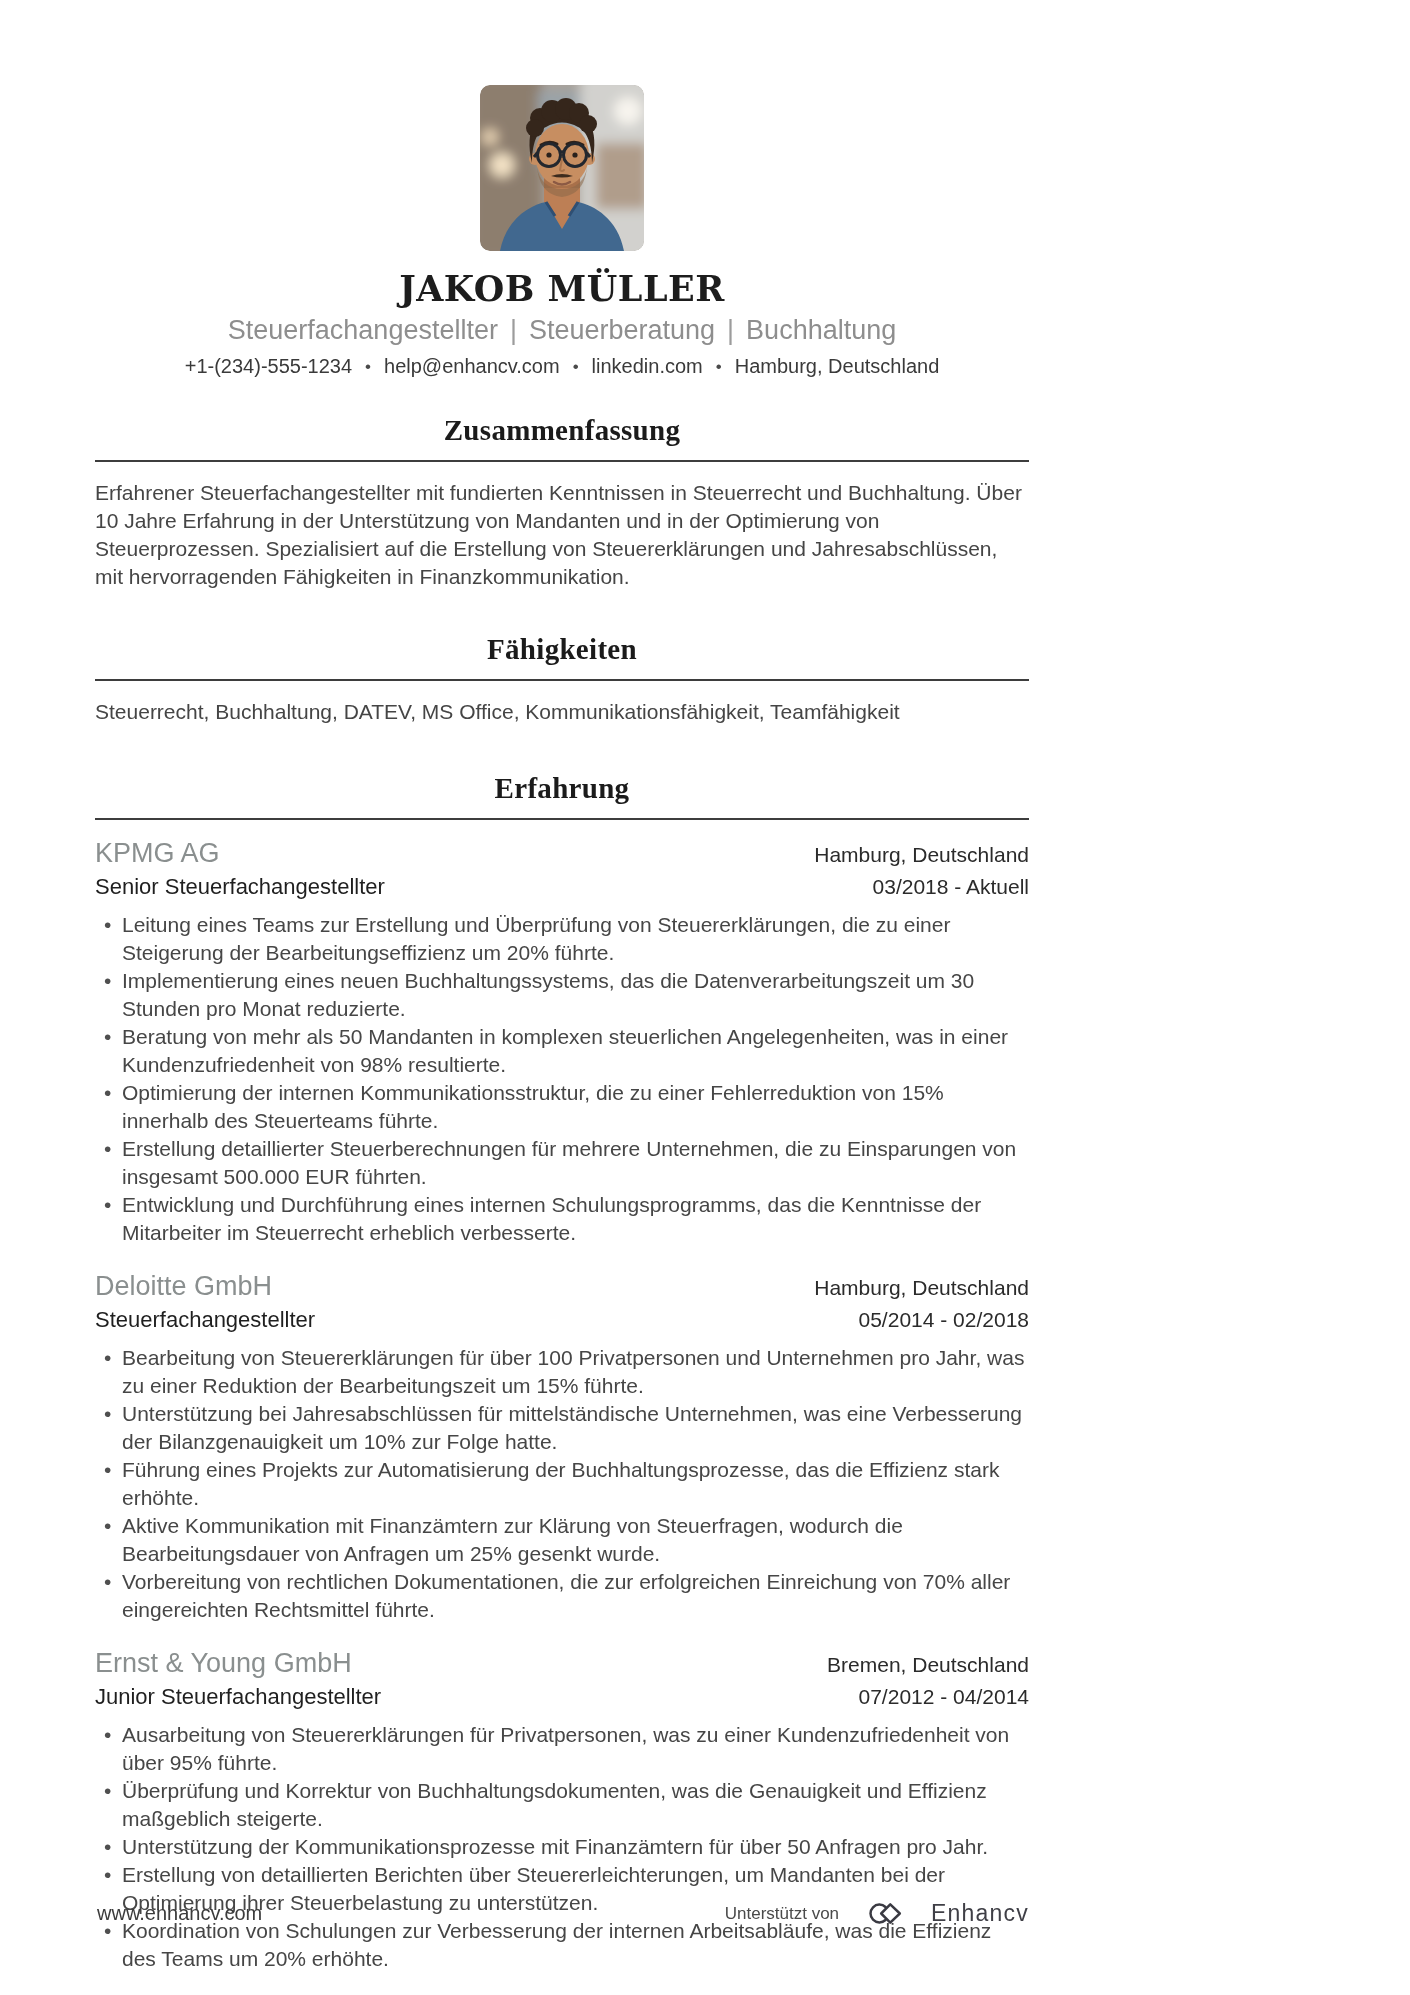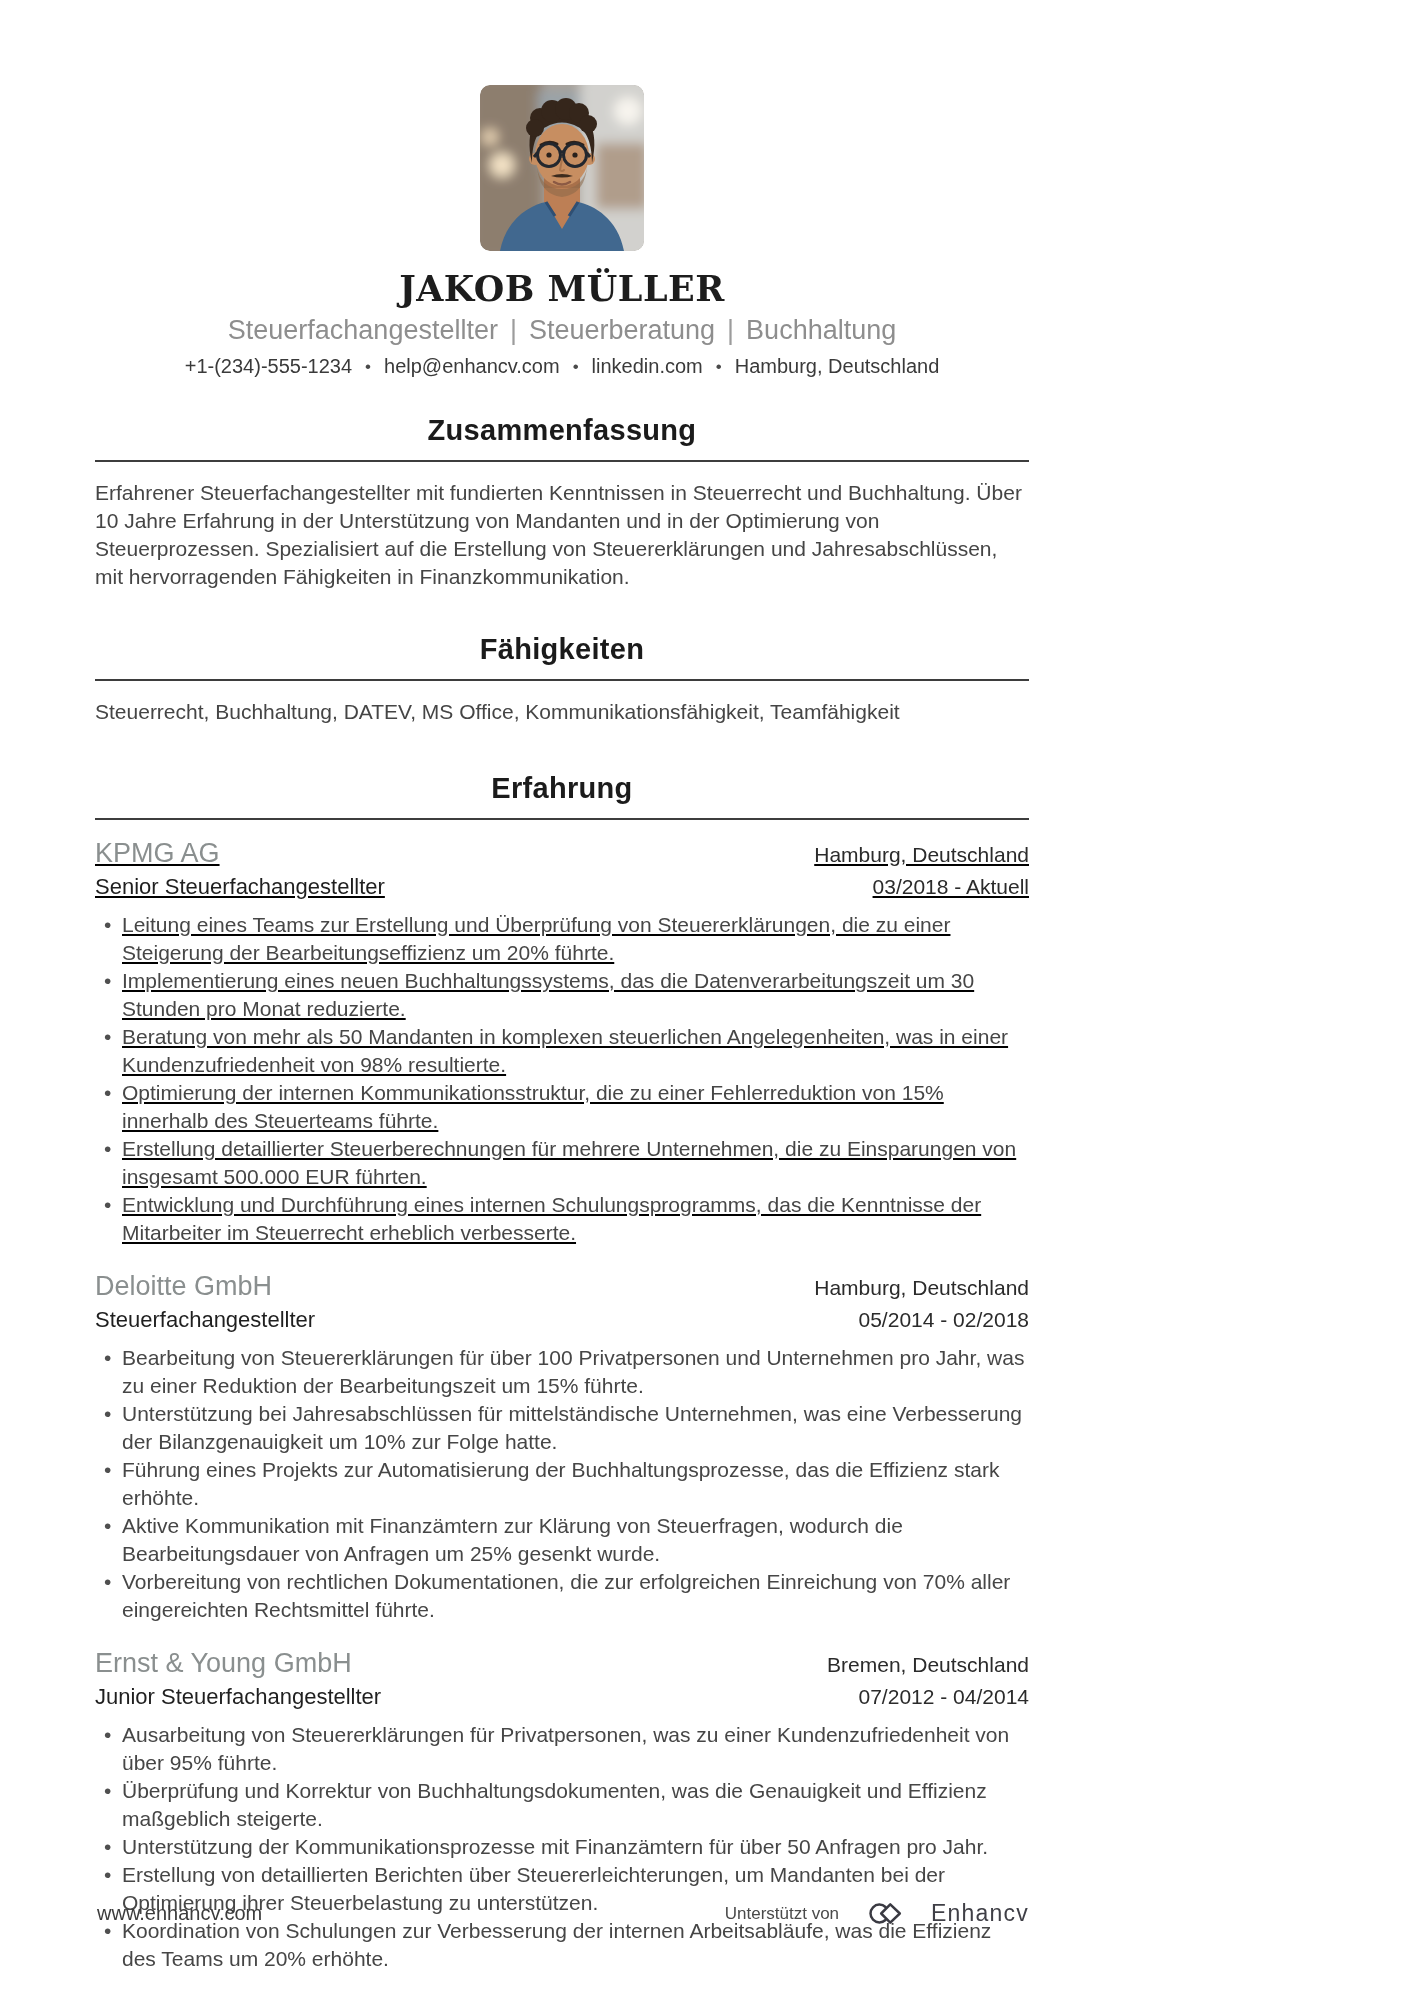--- a/index.html
+++ b/index.html
@@ -45,38 +45,38 @@
     color: #3a3a3a;
   }
   .ct-sep { padding: 0 13px; color: #4a4a4a; font-size: 17px; vertical-align: 1px; }
 
   
   .section { margin-top: 36px; }
   .section-skills { margin-top: 42px; }
   .section-experience { margin-top: 46px; }
   .section-title {
     text-align: center;
-    font-family: Liberation Sans, sans-serif;
+    font-family: Liberation Serif, serif;
     font-size: 29px;
     font-weight: 700;
     letter-spacing: 0.3px;
     color: #1b1b1b;
     margin-bottom: 13px;
   }
   .rule { border-top: 2px solid #3d3d3d; height: 0; }
   .body-text {
     margin-top: 17px;
     font-size: 21px;
     line-height: 28px;
     color: #454545;
   }
 
   
   .job { margin-top: 24px; }
-  .job:first-child { margin-top: 18px; text-decoration: underline; }
+  .job:first-child { margin-top: 18px; }
   .job-row { display: flex; justify-content: space-between; align-items: baseline; }
   .company { font-size: 27px; color: #8a8f8f; }
   .location { font-size: 21px; color: #2b2b2b; }
   .job-row2 { margin-top: 5px; }
   .role { font-size: 22px; color: #1f1f1f; }
   .dates { font-size: 21px; color: #2b2b2b; }
   .bullets { list-style: none; margin-top: 11px; }
   .bullets li {
     position: relative;
     padding-left: 27px;

